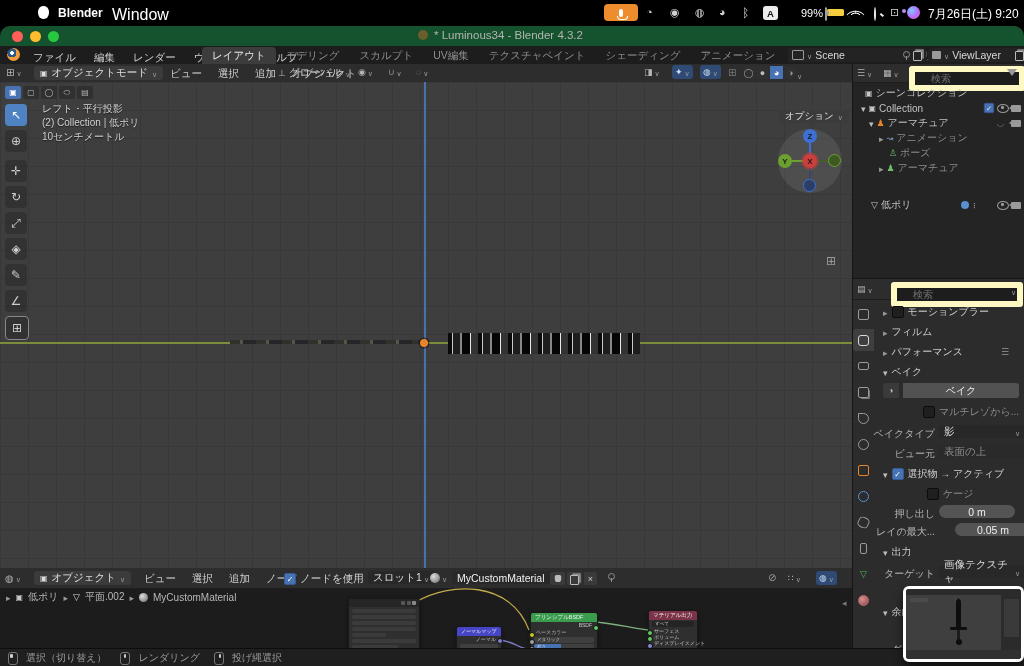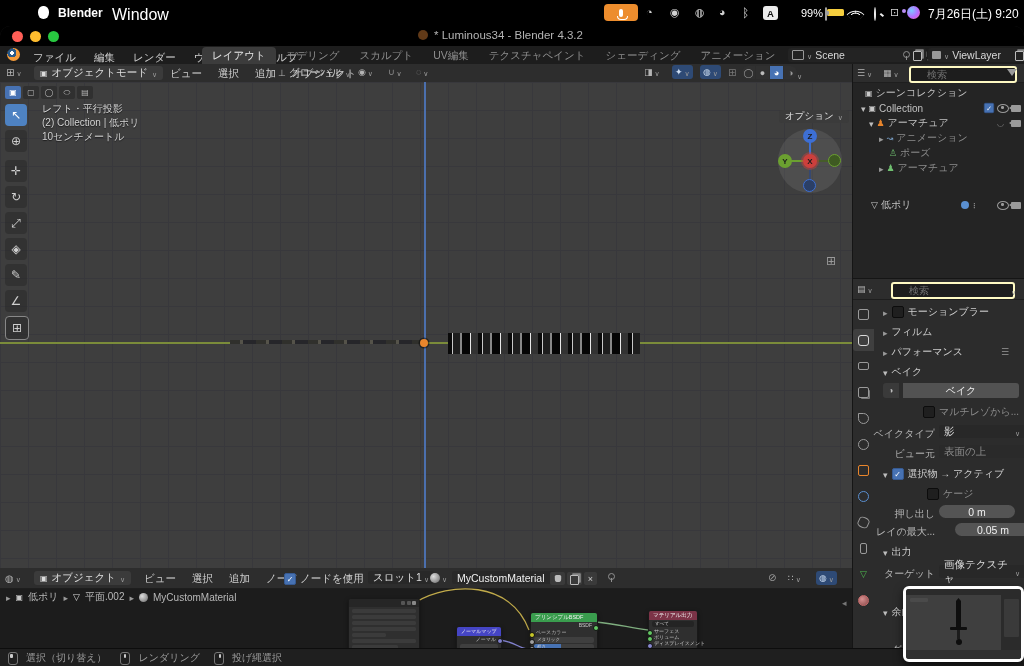--- a/index.html
+++ b/index.html
@@ -24,36 +24,36 @@
   .batt-fill{position:absolute;left:1px;top:1px;width:17px;height:7px;background:#f5ce3e;border-radius:1.5px}
   .wifi{position:relative;width:14px;height:10px}
   .wifi i{position:absolute;border:solid #fff;border-width:1.6px 1.6px 0 0;border-radius:0 100% 0 0;transform:rotate(-45deg)}
   .wifi .w1{left:0;top:0;width:12px;height:12px;opacity:.95}
   .wifi .w2{left:3px;top:3px;width:6px;height:6px}
   .mag{width:7px;height:7px;border:1.6px solid #eee;border-radius:50%;position:relative}
   .mag::after{content:"";position:absolute;left:5px;top:6px;width:4px;height:1.6px;background:#eee;transform:rotate(40deg)}
   .siri{width:13px;height:13px;border-radius:50%;background:radial-gradient(circle at 35% 35%,#7ec8ff,#b86bff 55%,#ff6b9e)}
   
   #window{position:absolute;top:26px;left:0;width:1024px;height:640px;border-radius:10px 10px 0 0;overflow:hidden;background:#1d1d1d}
-  #titlebar{position:absolute;top:0;left:0;width:100%;height:20px;background:#000000}
+  #titlebar{position:absolute;top:0;left:0;width:100%;height:20px;background:#14532d}
   .tl{width:11px;height:11px;border-radius:50%}
   #topbar{position:absolute;top:20px;left:0;width:100%;height:18px;background:#1d1d1d}
   .blogo{width:13px;height:13px;border-radius:50%;background:radial-gradient(circle at 38% 38%,#fff 0 2px,#2a5a8a 2px 4.5px,#f29a3a 4.5px)}
   .menu-it{color:#cfcfcf;padding:2px 9px;line-height:18px;font-size:10.5px}
   .tab{color:#8f8f8f;padding:0 10px;line-height:17px;font-size:10.5px;border-radius:4px 4px 0 0}
   .tab.active{background:#3c3c3c;color:#e8e8e8}
   .idfield{background:#232323;border-radius:3px;height:14px;display:flex;align-items:center;padding:0 4px;gap:3px}
   
   .ehdr{background:#2d2d2d;border-bottom:1px solid #1e1e1e}
   .btnpill{background:#3b3b3b;border-radius:3px;height:14px;display:flex;align-items:center;padding:0 6px;gap:4px;color:#e0e0e0}
   .field{background:#282828;border-radius:3px;height:13px;display:flex;align-items:center;padding:0 5px;color:#dedede}
   .slider{background:#545454;border-radius:7px;height:13px;display:flex;align-items:center;justify-content:center;color:#f0f0f0}
   .cb{width:10px;height:10px;border-radius:2px;background:#1f1f1f;border:1px solid #0c0c0c;display:flex;align-items:center;justify-content:center;font-size:8px;color:#fff}
   .cb.on{background:#4772b3;border-color:#365a92}
-  .search{background:#1d1d1d;border:2px solid #fef9c3;border-radius:3px;height:13px;color:#cfcfcf;font-size:10px;padding:0 4px 0 16px;outline:none;font-family:inherit}
+  .search{background:#1d1d1d;border:6px solid #fef9c3;border-radius:3px;height:13px;color:#cfcfcf;font-size:10px;padding:0 4px 0 16px;outline:none;font-family:inherit}
   .search::placeholder{color:#737373}
   .sic{width:7px;height:7px;border:1.4px solid #8a8a8a;border-radius:50%;position:relative}
   .sic::after{content:"";position:absolute;left:5px;top:6px;width:4px;height:1.4px;background:#8a8a8a;transform:rotate(40deg)}
   .funnel{width:0;height:0;border-left:5px solid transparent;border-right:5px solid transparent;border-top:7px solid #9a9a9a}
   .eye{width:10px;height:7px;border:1px solid #9a9a9a;border-radius:50%;position:relative}
   .eye::after{content:"";position:absolute;left:3px;top:1.5px;width:2.5px;height:2.5px;border-radius:50%;background:#9a9a9a}
   .cam{width:10px;height:7px;background:#9a9a9a;border-radius:1px;position:relative}
   .cam::before{content:"";position:absolute;left:-2.5px;top:1.5px;border-top:2px solid transparent;border-bottom:2px solid transparent;border-right:3px solid #9a9a9a}
   
   #view3d{position:absolute;top:56px;left:0;width:852px;height:486px;background:#3e3e3e;overflow:hidden;

